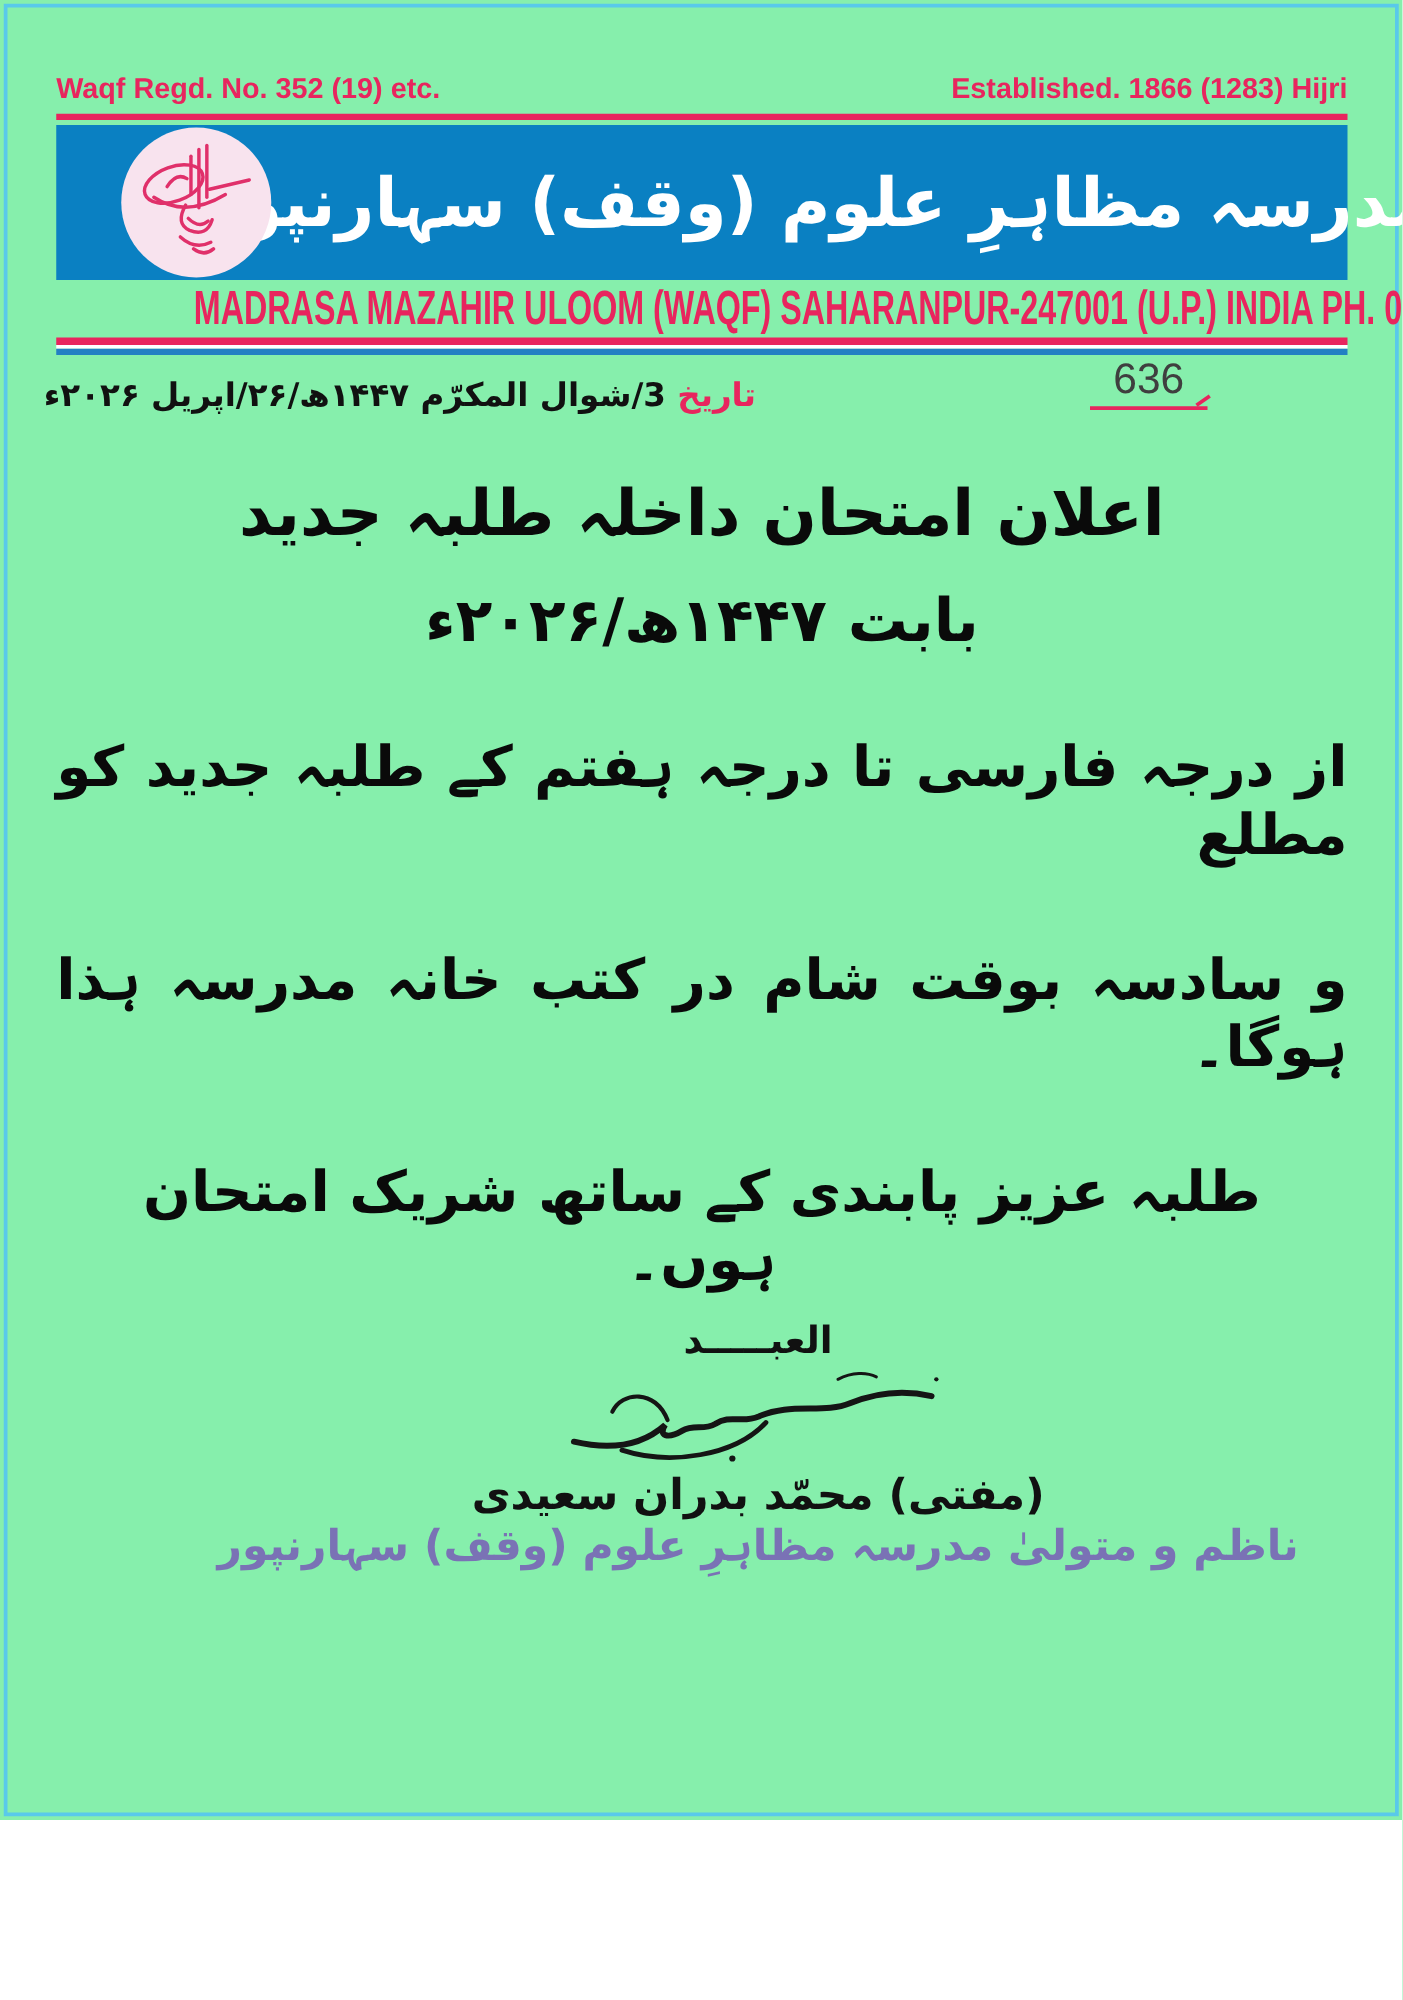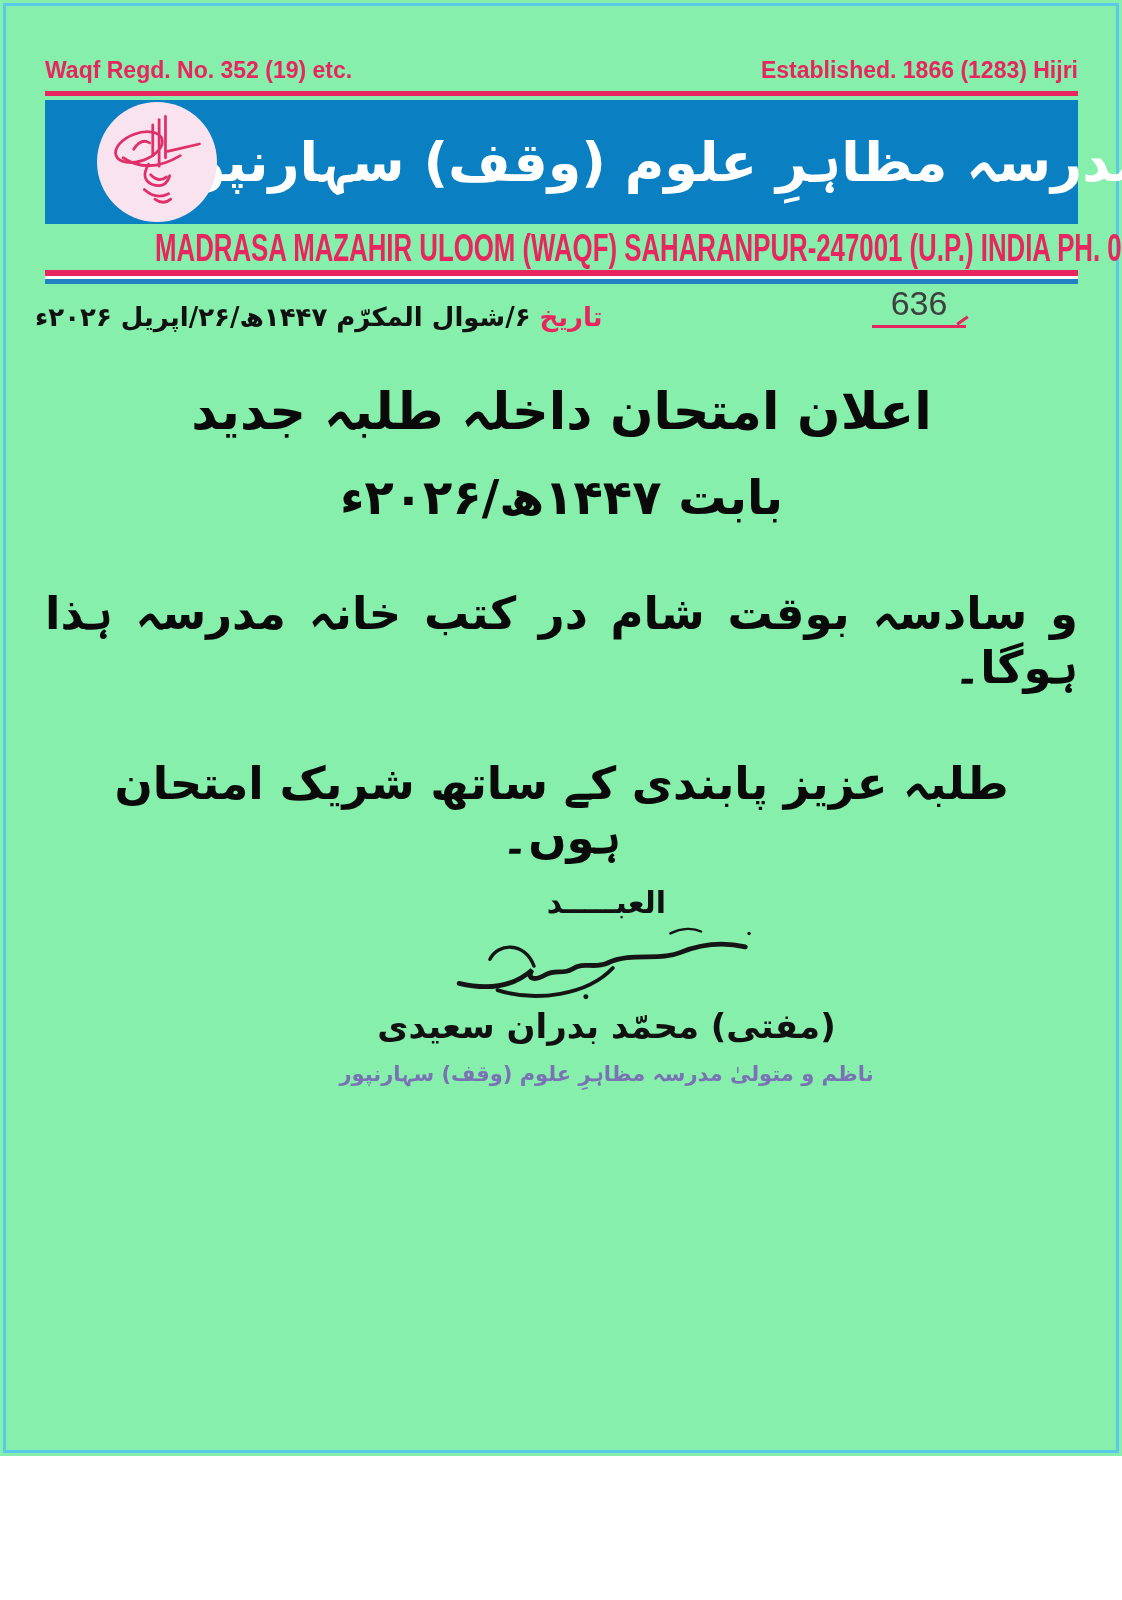--- a/index.html
+++ b/index.html
@@ -88,21 +88,21 @@
   .closing-line{
     font-size:45px;font-weight:bold;line-height:1.2;
     text-align:center;margin-top:62px;padding:0 55px;
   }
 
   
   .sig-block{direction:rtl;text-align:center;margin-top:20px;transform:translateX(45px);}
   .al-abd{font-size:30px;font-weight:bold;color:#111;}
   .sig-svg{display:block;margin:0 auto;}
   .sig-name{font-size:34px;font-weight:bold;margin-top:-10px;color:#111;}
-  .sig-designation{font-size:21px;font-weight:bold;margin-top:16px;color:#7A72B5;}
+  .sig-designation{font-size:34px;font-weight:bold;margin-top:0;color:#7A72B5;}
 </style>
 </head>
 <body>
 
 <div class="page">
   <div class="border-frame"></div>
 
   <div class="content">
 
     <div class="top-row">
@@ -139,32 +139,33 @@
     <div class="double-rule">
       <div class="r1"></div>
       <div class="r2"></div>
       <div class="r3"></div>
     </div>
 
     <div class="meta">
       <div class="date">
         <span class="date-label">تاریخ</span>
         <span> </span>
-        <span class="date-value">۶/شوال المکرّم ۱۴۴۷ھ/۲۶/اپریل ۲۰۲۶ء</span>
+        <span class="date-value">3/شوال المکرّم ۱۴۴۷ھ/۲۶/اپریل ۲۰۲۶ء</span>
       </div>
       <div class="serial">
         <span>636</span>
         <div class="serial-underline"></div>
       </div>
     </div>
 
     <div class="doc">
       <div class="doc-title">اعلان امتحان داخلہ طلبہ جدید</div>
       <div class="doc-subtitle">بابت ۱۴۴۷ھ/۲۰۲۶ء</div>
 
+      <div class="body-line">از درجہ فارسی تا درجہ ہفتم کے طلبہ جدید کو مطلع</div>
       <div class="body-line">و سادسہ بوقت شام در کتب خانہ مدرسہ ہذا ہوگا۔</div>
       <div class="closing-line">طلبہ عزیز پابندی کے ساتھ شریک امتحان ہوں۔</div>
     </div>
 
     <div class="sig-block">
       <div class="al-abd">العبـــــد</div>
       <svg class="sig-svg" viewBox="0 0 340 100" width="340" height="96">
         <g fill="none" stroke="#151515" stroke-linecap="round">
           <path stroke-width="5" d="M16 66 C 50 74 74 68 92 52 C 86 61 94 64 106 57 C 116 51 124 57 134 51 C 146 43 156 51 170 45 C 196 33 224 43 246 34 C 268 25 292 23 314 28"></path>
           <path stroke-width="3.5" d="M94 48 C 84 22 56 24 48 41"></path>

